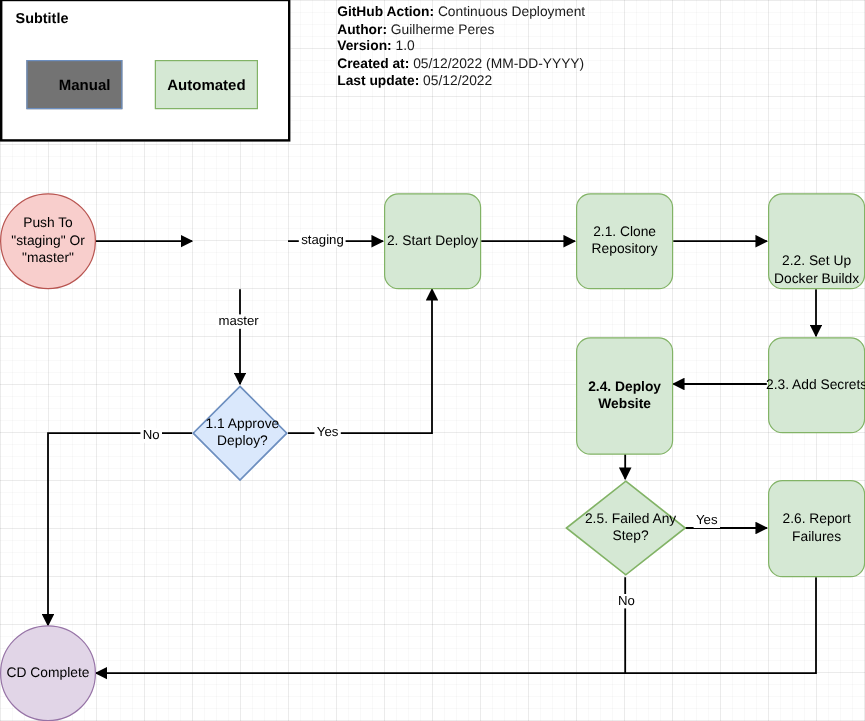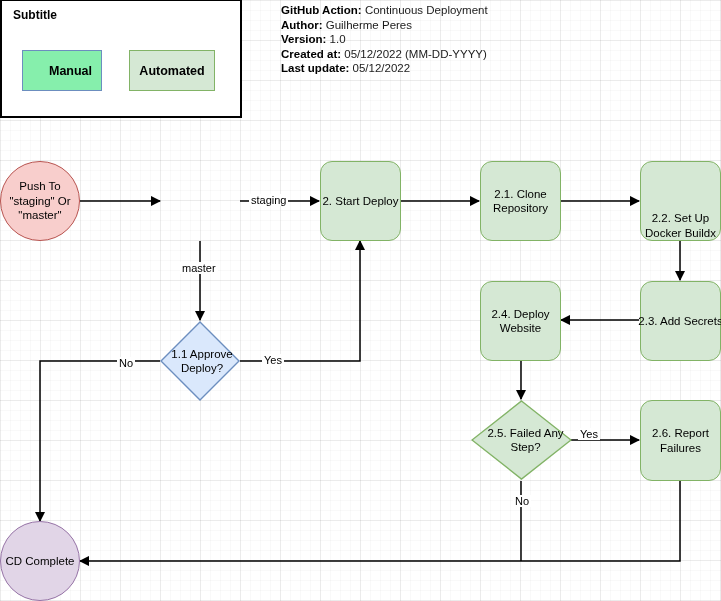--- a/index.html
+++ b/index.html
@@ -106,21 +106,21 @@
     justify-content: center;
     font-size: 12.5px;
     font-weight: bold;
     color: #000000;
   }
   #legend-manual {
     left: 20px;
     top: 49px;
     width: 80px;
     height: 41px;
-    background: #86efac;
+    background: #737373;
     border: 1.4px solid #6c8ebf;
     padding-left: 17px;
   }
   #legend-automated {
     left: 127px;
     top: 49px;
     width: 86px;
     height: 41px;
     background: #d5e8d4;
     border: 1.4px solid #82b366;
@@ -244,21 +244,21 @@
   </div>
 
   <div class="node rounded-box" style="left:640px; top:161px; width:81px; height:80px;align-items:flex-end;">
     <span style="padding:0 3px;">2.2. Set Up Docker Buildx</span>
   </div>
 
   <div class="node rounded-box" style="left:640px; top:281px; width:81px; height:80px;">
     <span style="padding:0 3px; white-space:nowrap;">2.3. Add Secrets</span>
   </div>
 
-  <div class="node rounded-box" style="left:480px; top:281px; width:81px; height:80px;">
+  <div class="node rounded-box" style="left:480px; top:281px; width:81px; height:98px;font-weight:bold;">
     <span style="padding:0 6px;">2.4. Deploy Website</span>
   </div>
 
   <div class="diamond-wrap" style="left:471px; top:400px; width:101px; height:80px;">
     <svg class="diamond-shape" viewBox="0 0 101 80" xmlns="http://www.w3.org/2000/svg">
       <polygon points="50.5,1 100,40 50.5,79 1,40" fill="#d5e8d4" stroke="#82b366" stroke-width="1.4"></polygon>
     </svg>
     <div class="diamond-label" style="white-space:normal; padding:0 4px;">
       <span>2.5. Failed Any Step?</span>
     </div>

